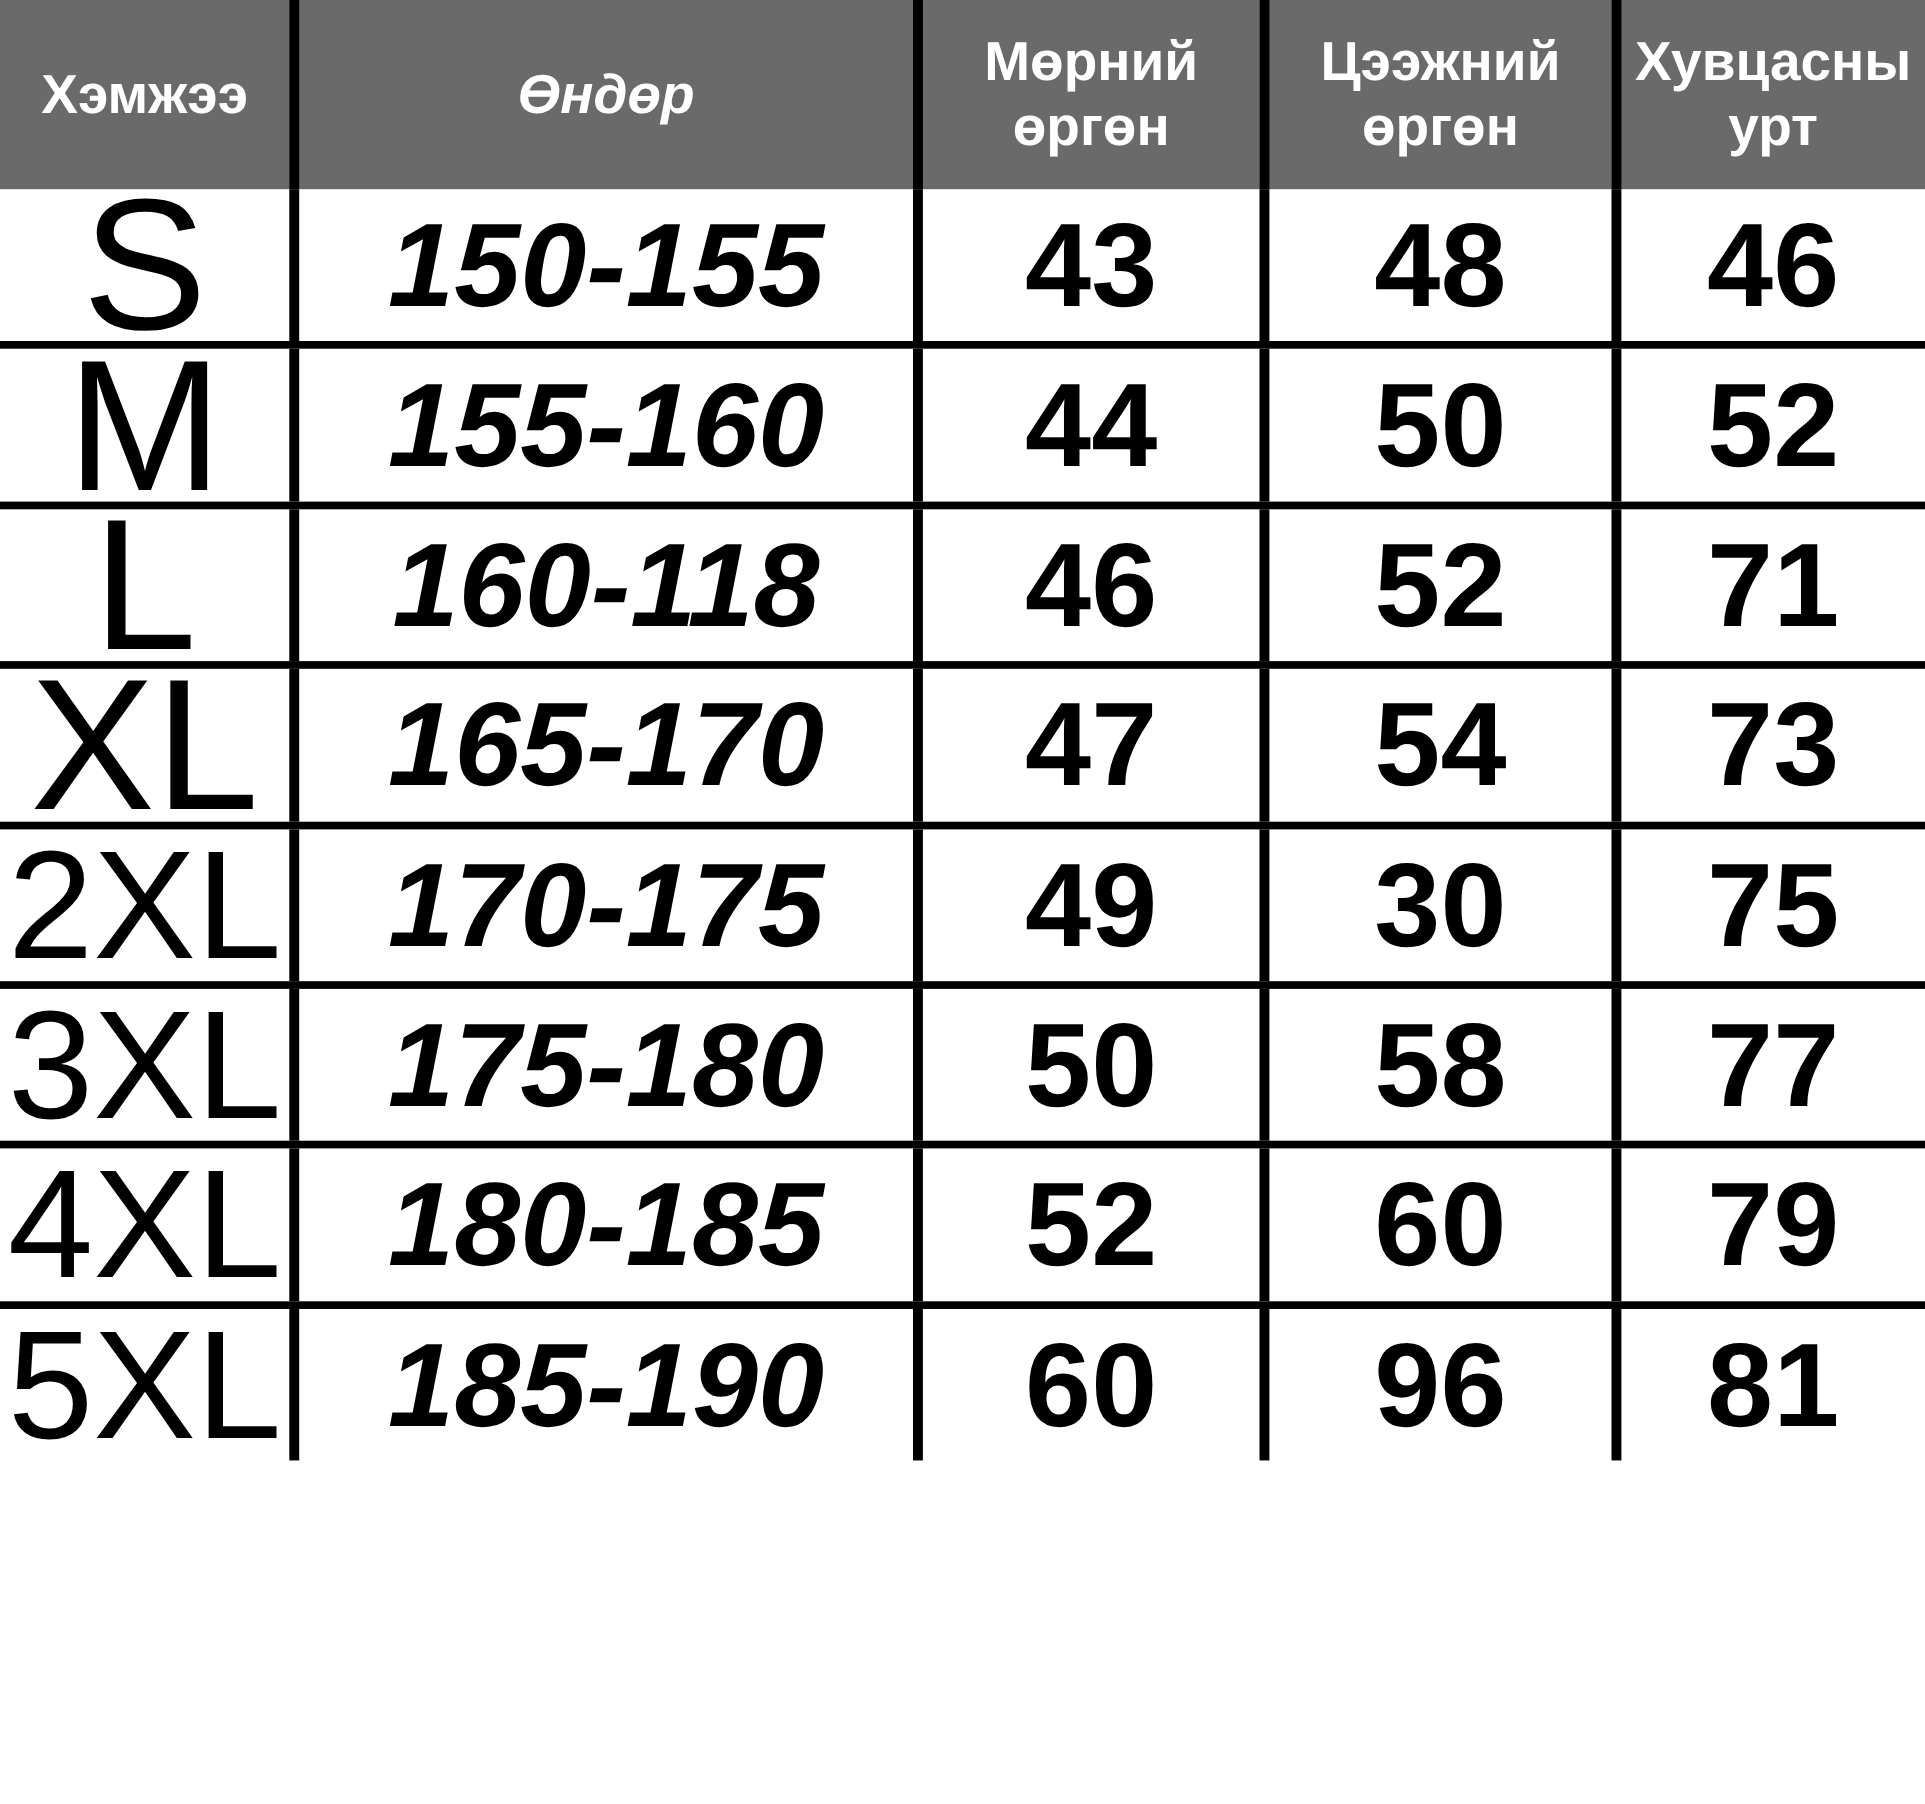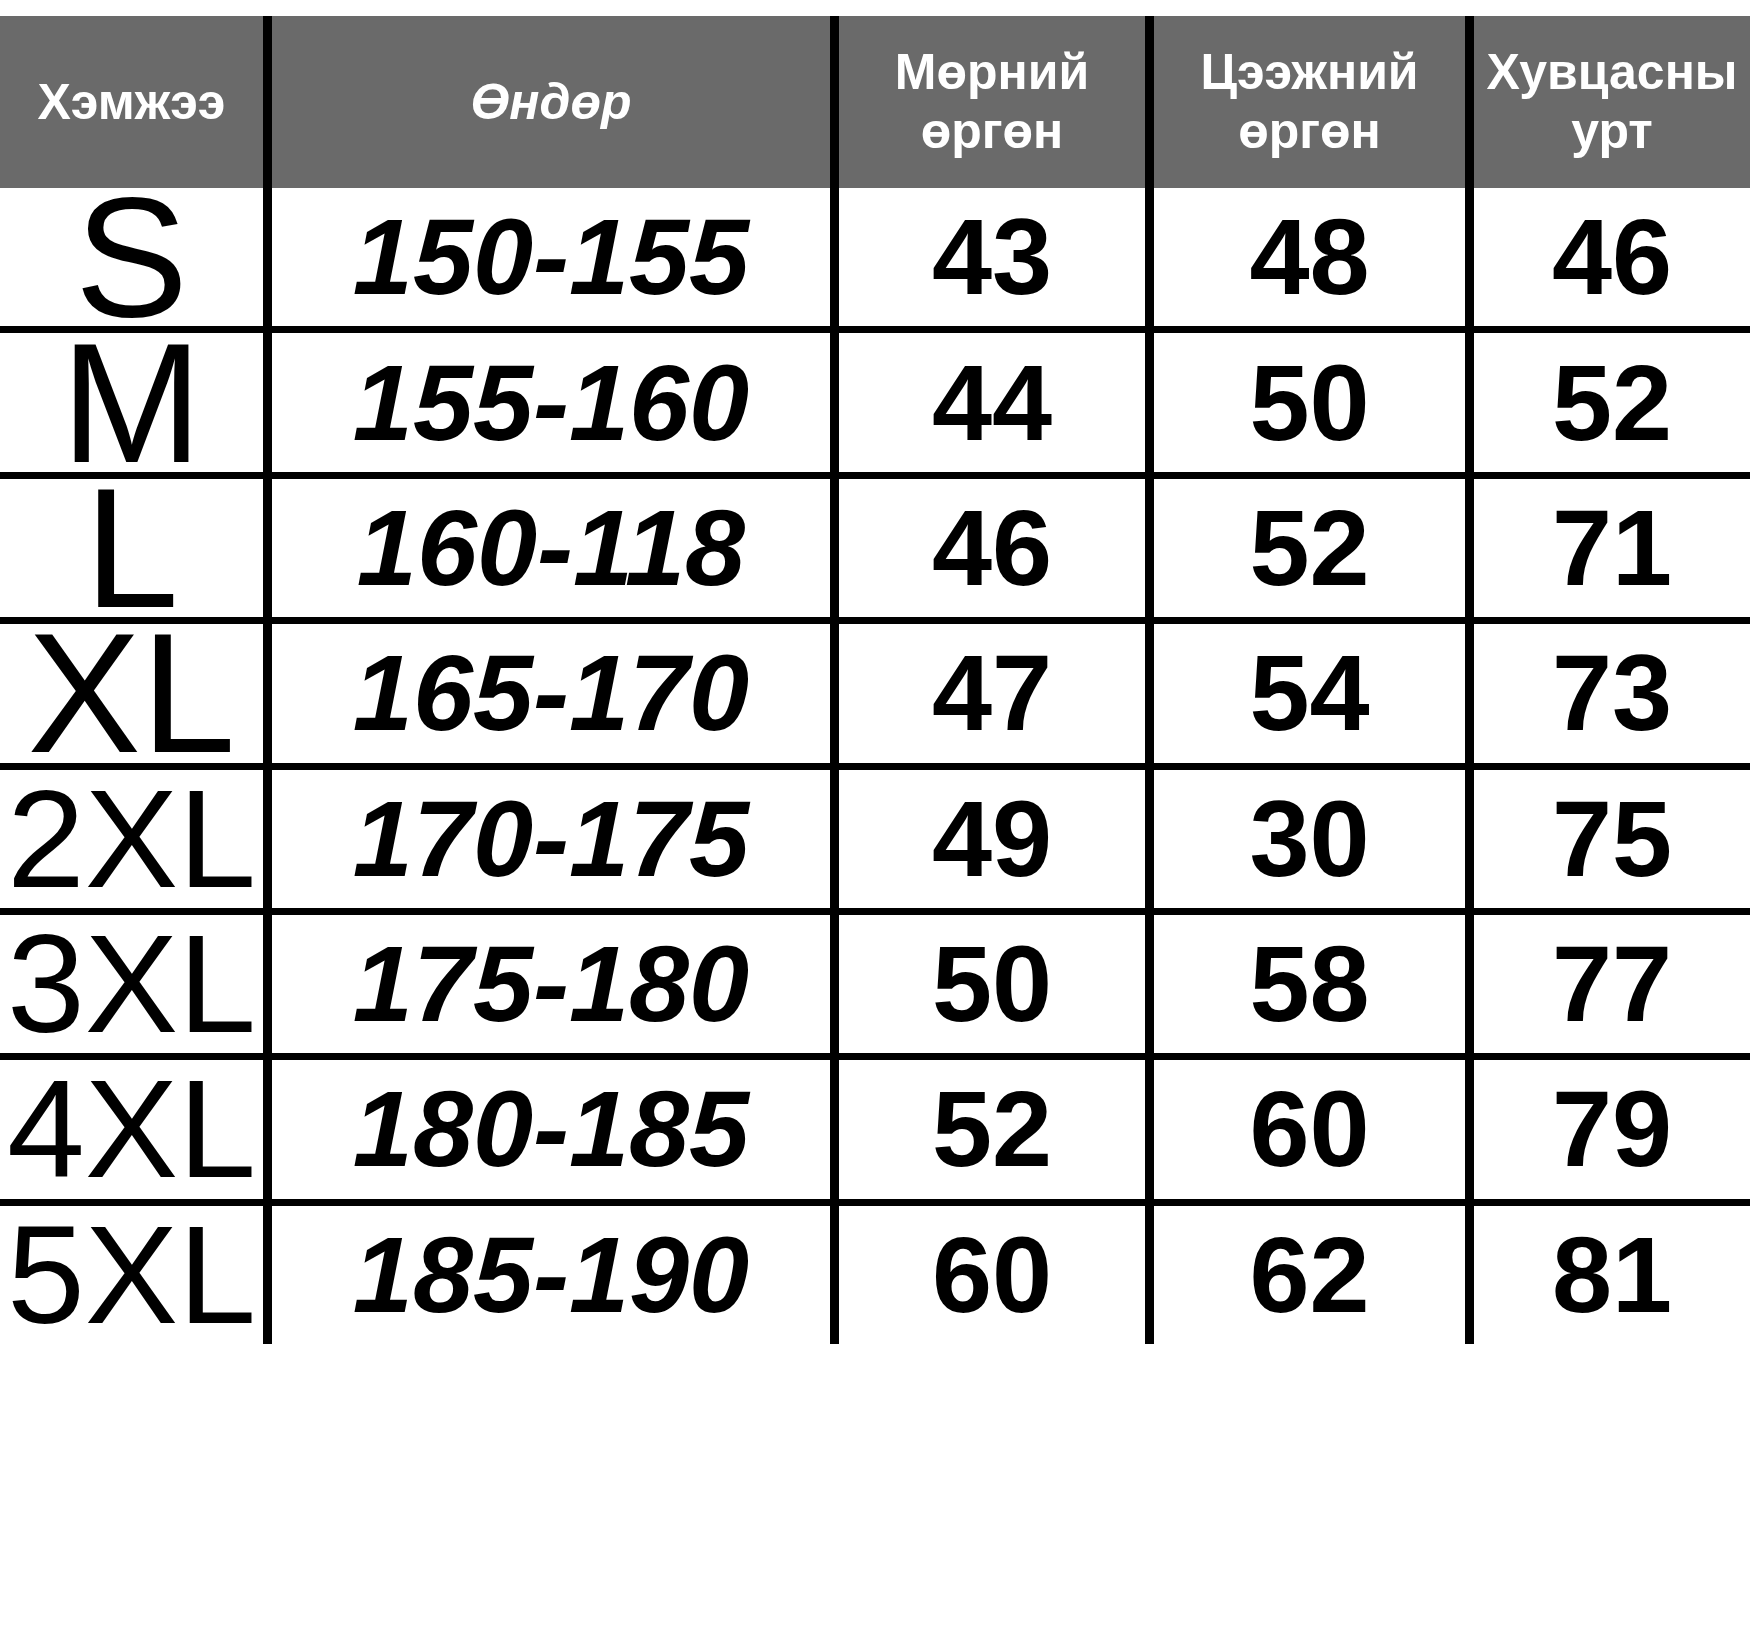--- a/index.html
+++ b/index.html
@@ -6,21 +6,20 @@
   html, body { margin: 0; padding: 0; background: #ffffff; }
 
   .size-table {
     width: 1750px;
     height: 1328px;
     display: flex;
     flex-direction: column;
     background: var(--body-bg, #ffffff);
     font-family: "Liberation Sans", "DejaVu Sans", sans-serif;
     overflow: hidden;
-    margin-top: 16px;
   }
 
   .row { display: flex; flex: 1 1 0; min-height: 0; }
   .row.header { flex: 0 0 172px; }
   .row.bt { border-top: 7px solid var(--border, #000); }
 
   .cell {
     display: flex;
     align-items: center;
     justify-content: center;
@@ -124,17 +123,17 @@
     <div class="cell c2 bl num">180-185</div>
     <div class="cell c3 bl num">52</div>
     <div class="cell c4 bl num">60</div>
     <div class="cell c5 bl num">79</div>
   </div>
 
   <div class="row bt">
     <div class="cell c1 size">5XL</div>
     <div class="cell c2 bl num">185-190</div>
     <div class="cell c3 bl num">60</div>
-    <div class="cell c4 bl num">62</div>
+    <div class="cell c4 bl num">96</div>
     <div class="cell c5 bl num">81</div>
   </div>
 
 </div>
 
 </body></html>

